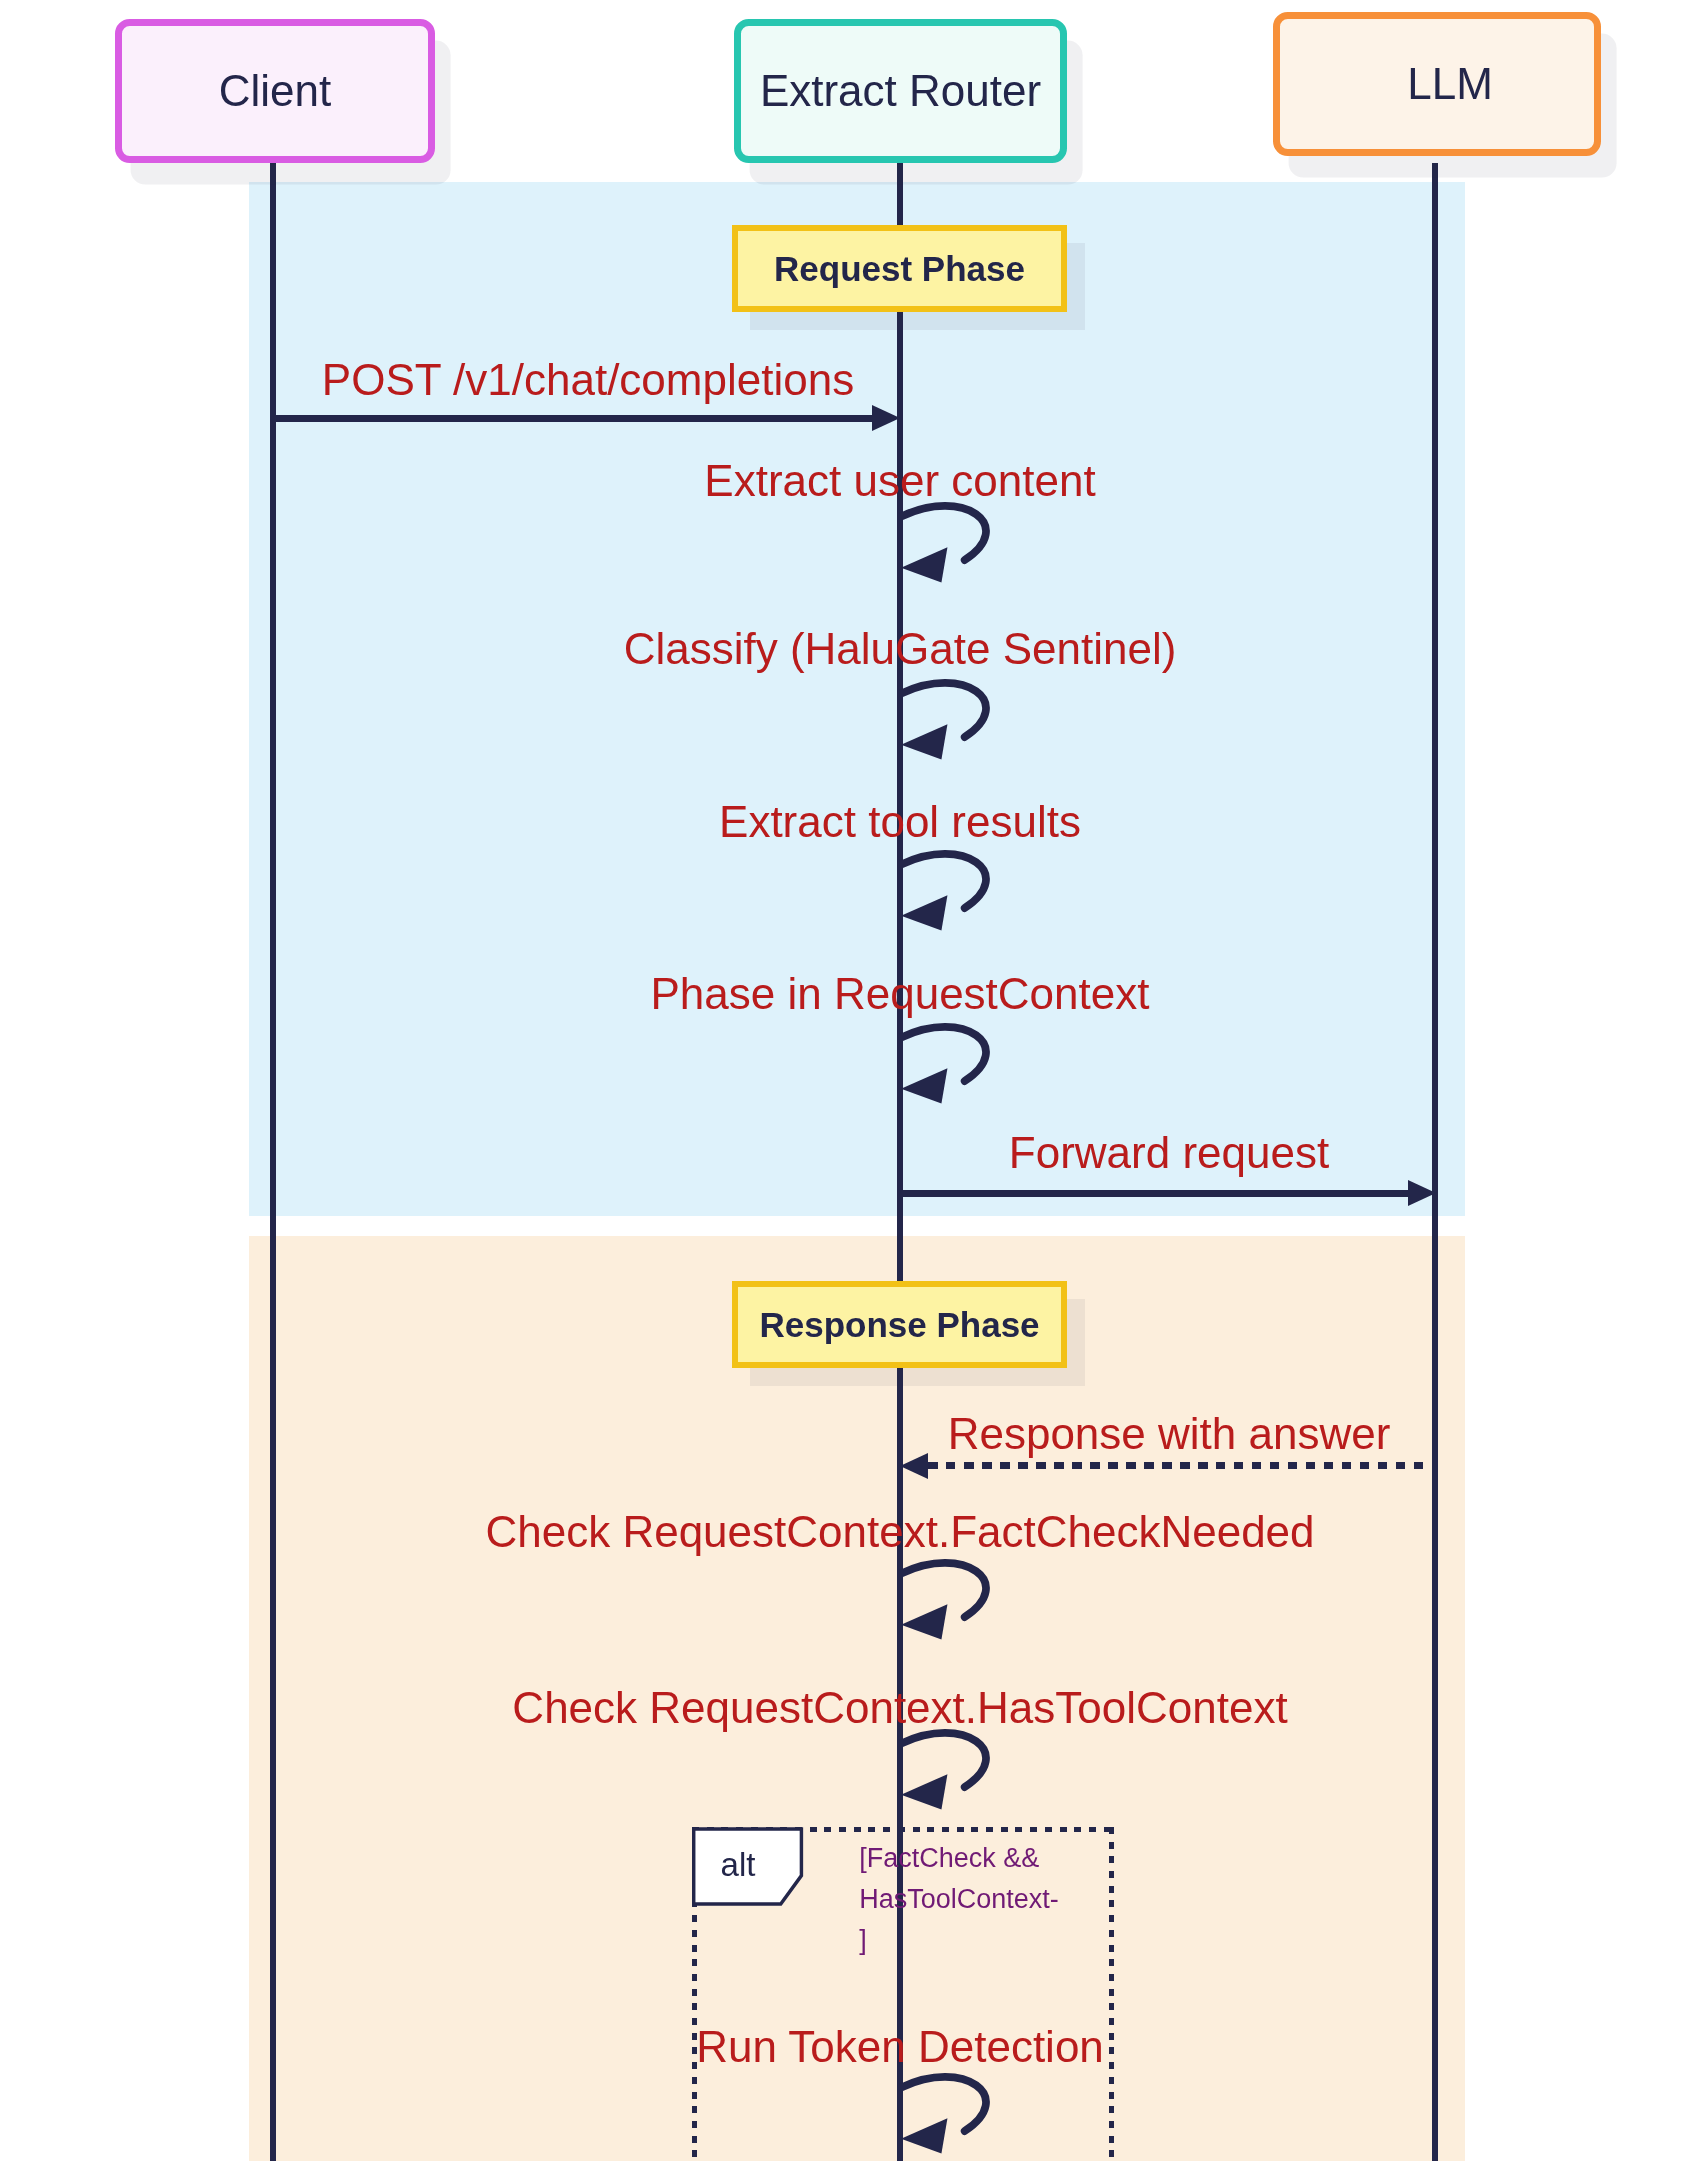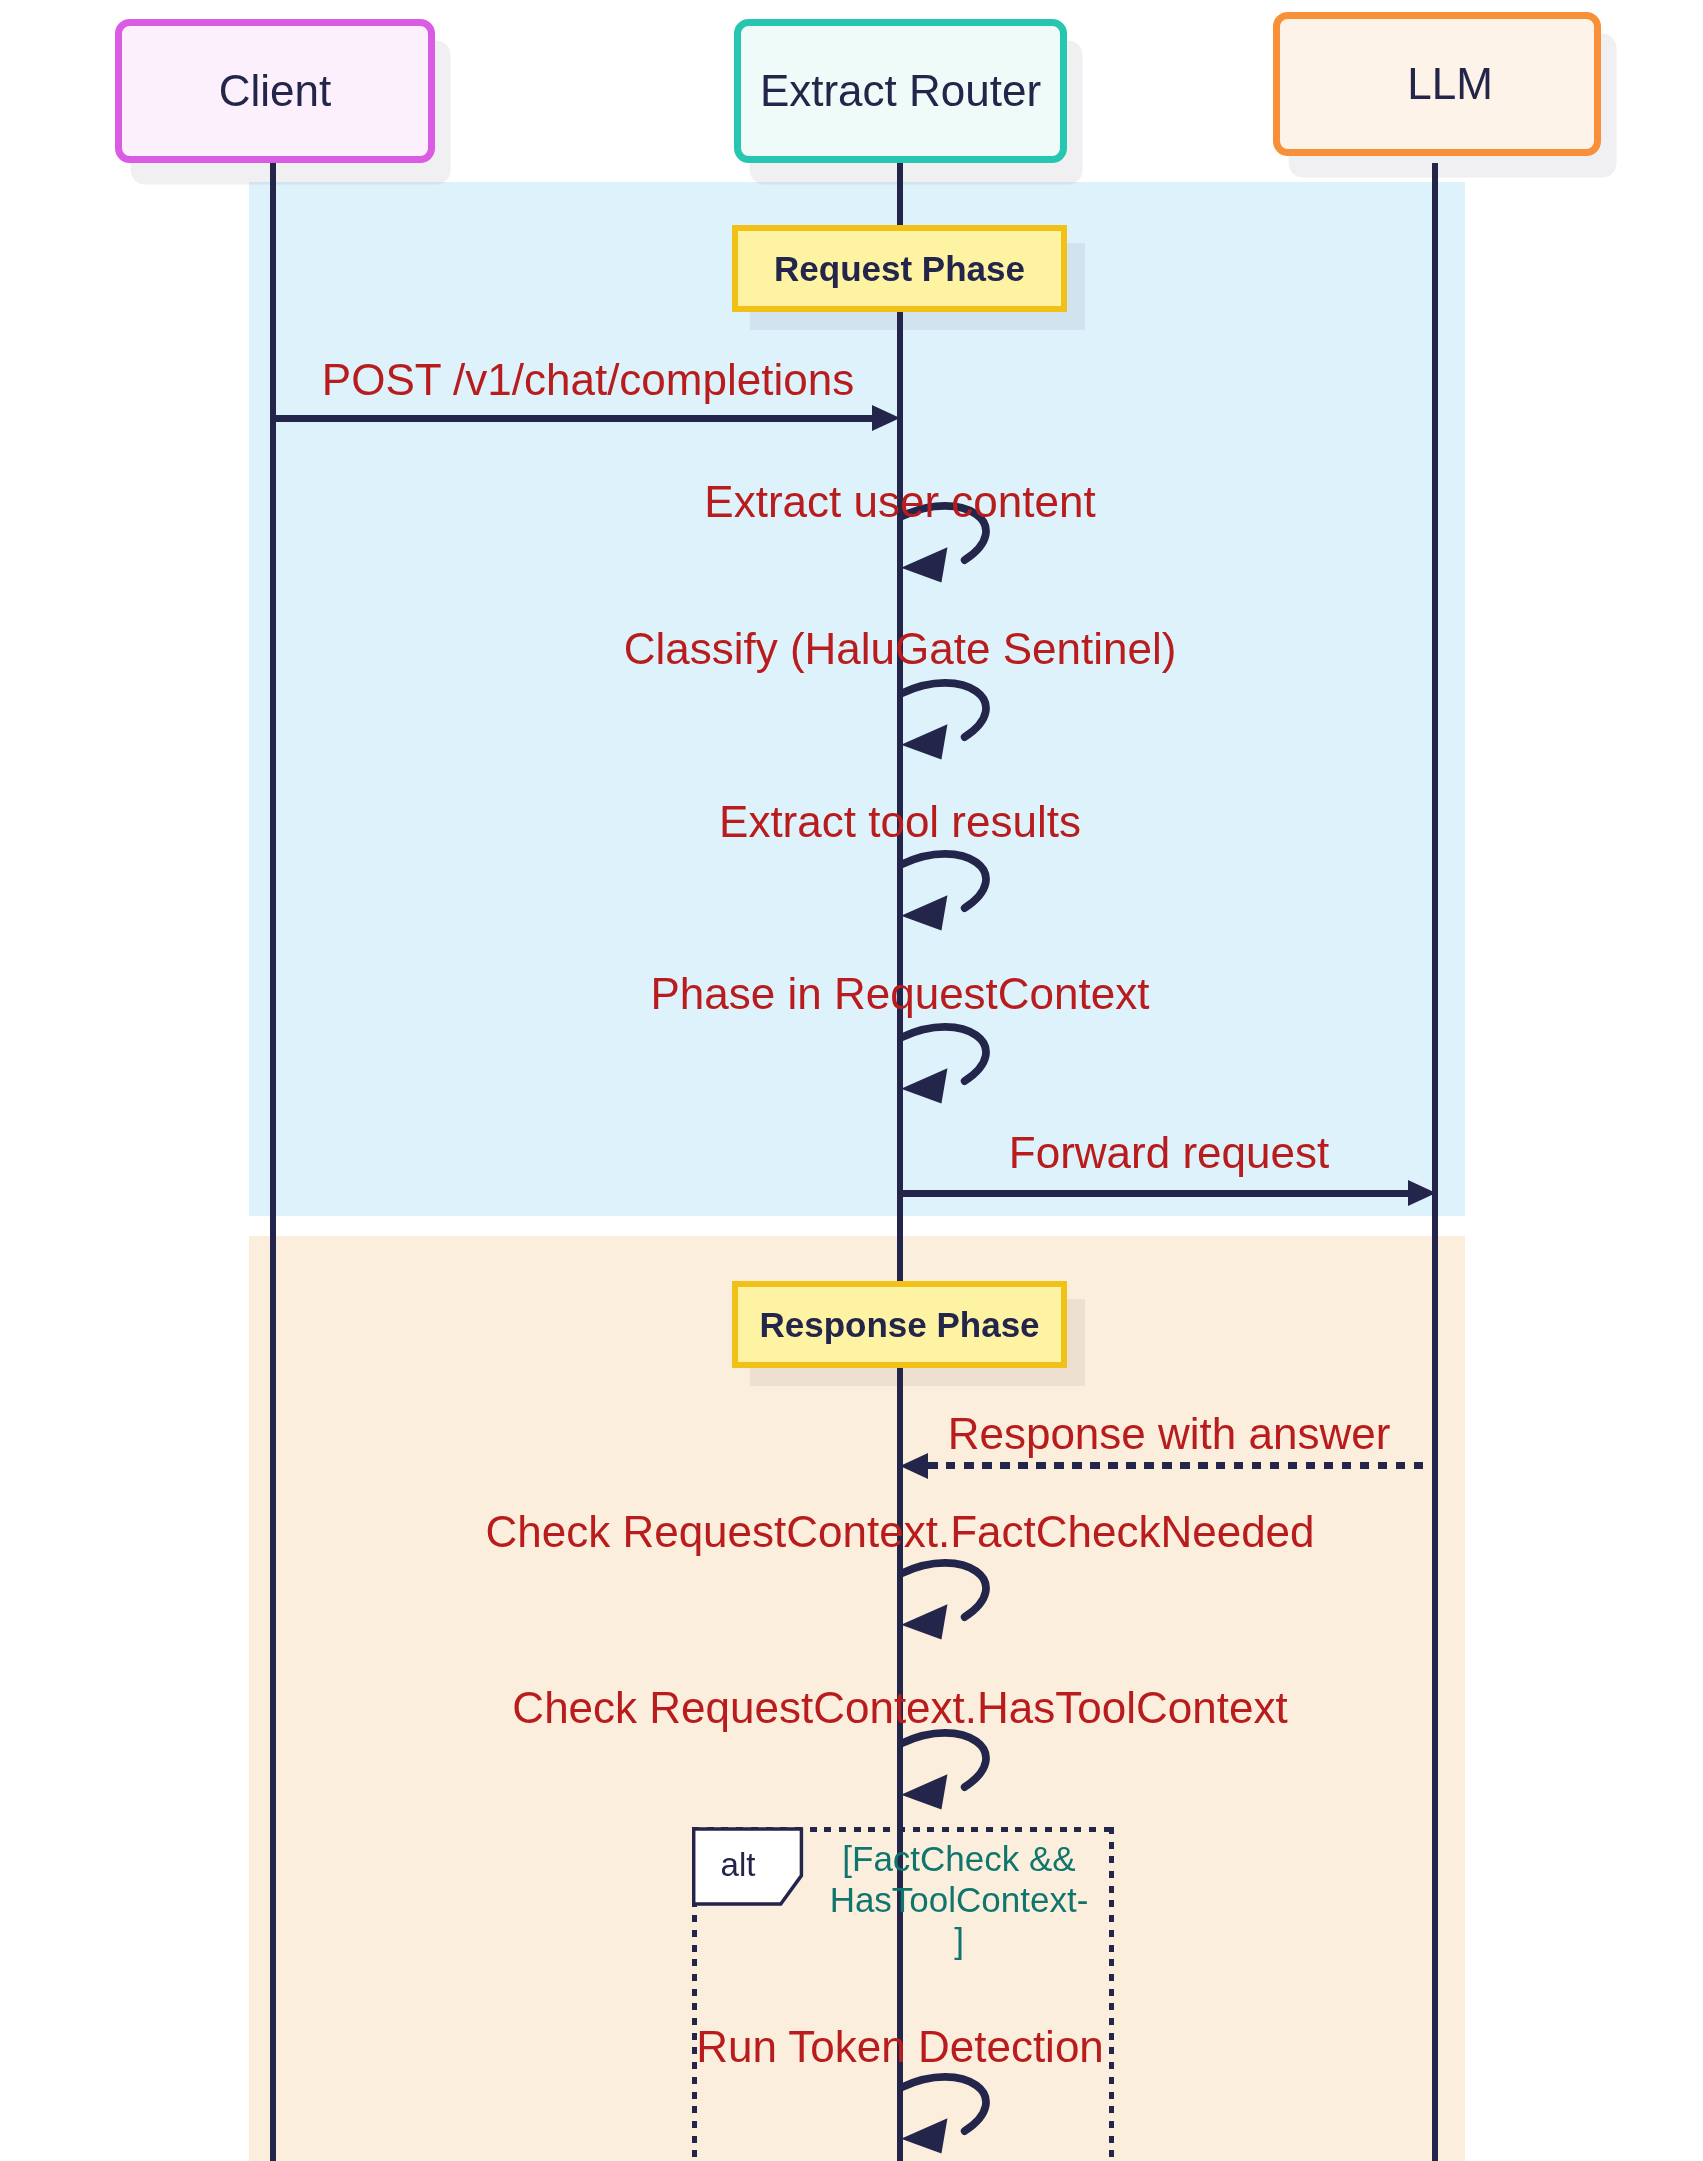--- a/index.html
+++ b/index.html
@@ -37,22 +37,22 @@
   }
 
   .msg{
     position:absolute;z-index:6;
     transform:translate(-50%,-50%);
     font-size:44px;white-space:nowrap;color:#b91c1c;
   }
   .cond{
     position:absolute;z-index:6;
     transform:translateX(-50%);
-    font-size:35px;line-height:41px;text-align:center;
-    white-space:pre-line;color:#0f766e;
+    font-size:27px;line-height:41px;
+    white-space:pre-line;color:#701a75;
   }
 
   .line-solid{position:absolute;height:7px;background:#23264A;z-index:4;}
   .line-dashed{
     position:absolute;height:7px;z-index:4;
     background:repeating-linear-gradient(90deg,#23264A 0 9.5px,transparent 9.5px 18px);
   }
   .head-r{position:absolute;width:0;height:0;z-index:4;
     border-top:13.4px solid transparent;border-bottom:13.4px solid transparent;
     border-left:28px solid #23264A;}
@@ -108,21 +108,21 @@
       </g>
     </defs>
   </svg>
 
   <div class="note" style="left:732px;top:225px;">Request Phase</div>
 
   <div class="msg" style="left:588px;top:380px;">POST /v1/chat/completions</div>
   <div class="line-solid" style="left:273px;top:415px;width:599px;"></div>
   <div class="head-r" style="left:872px;top:405px;"></div>
 
-  <div class="msg" style="left:900px;top:481px;margin-top:21px;">Extract user content</div>
+  <div class="msg" style="left:900px;top:481px;">Extract user content</div>
   <svg class="loop" style="left:899px;top:499px;" width="121" height="86" viewBox="0 0 280 200">
       <use href="#selfloop"></use>
     </svg>
 
   <div class="msg" style="left:900px;top:649px;">Classify (HaluGate Sentinel)</div>
   <svg class="loop" style="left:899px;top:676px;" width="121" height="86" viewBox="0 0 280 200">
       <use href="#selfloop"></use>
     </svg>
 
   <div class="msg" style="left:900px;top:822px;">Extract tool results</div>

